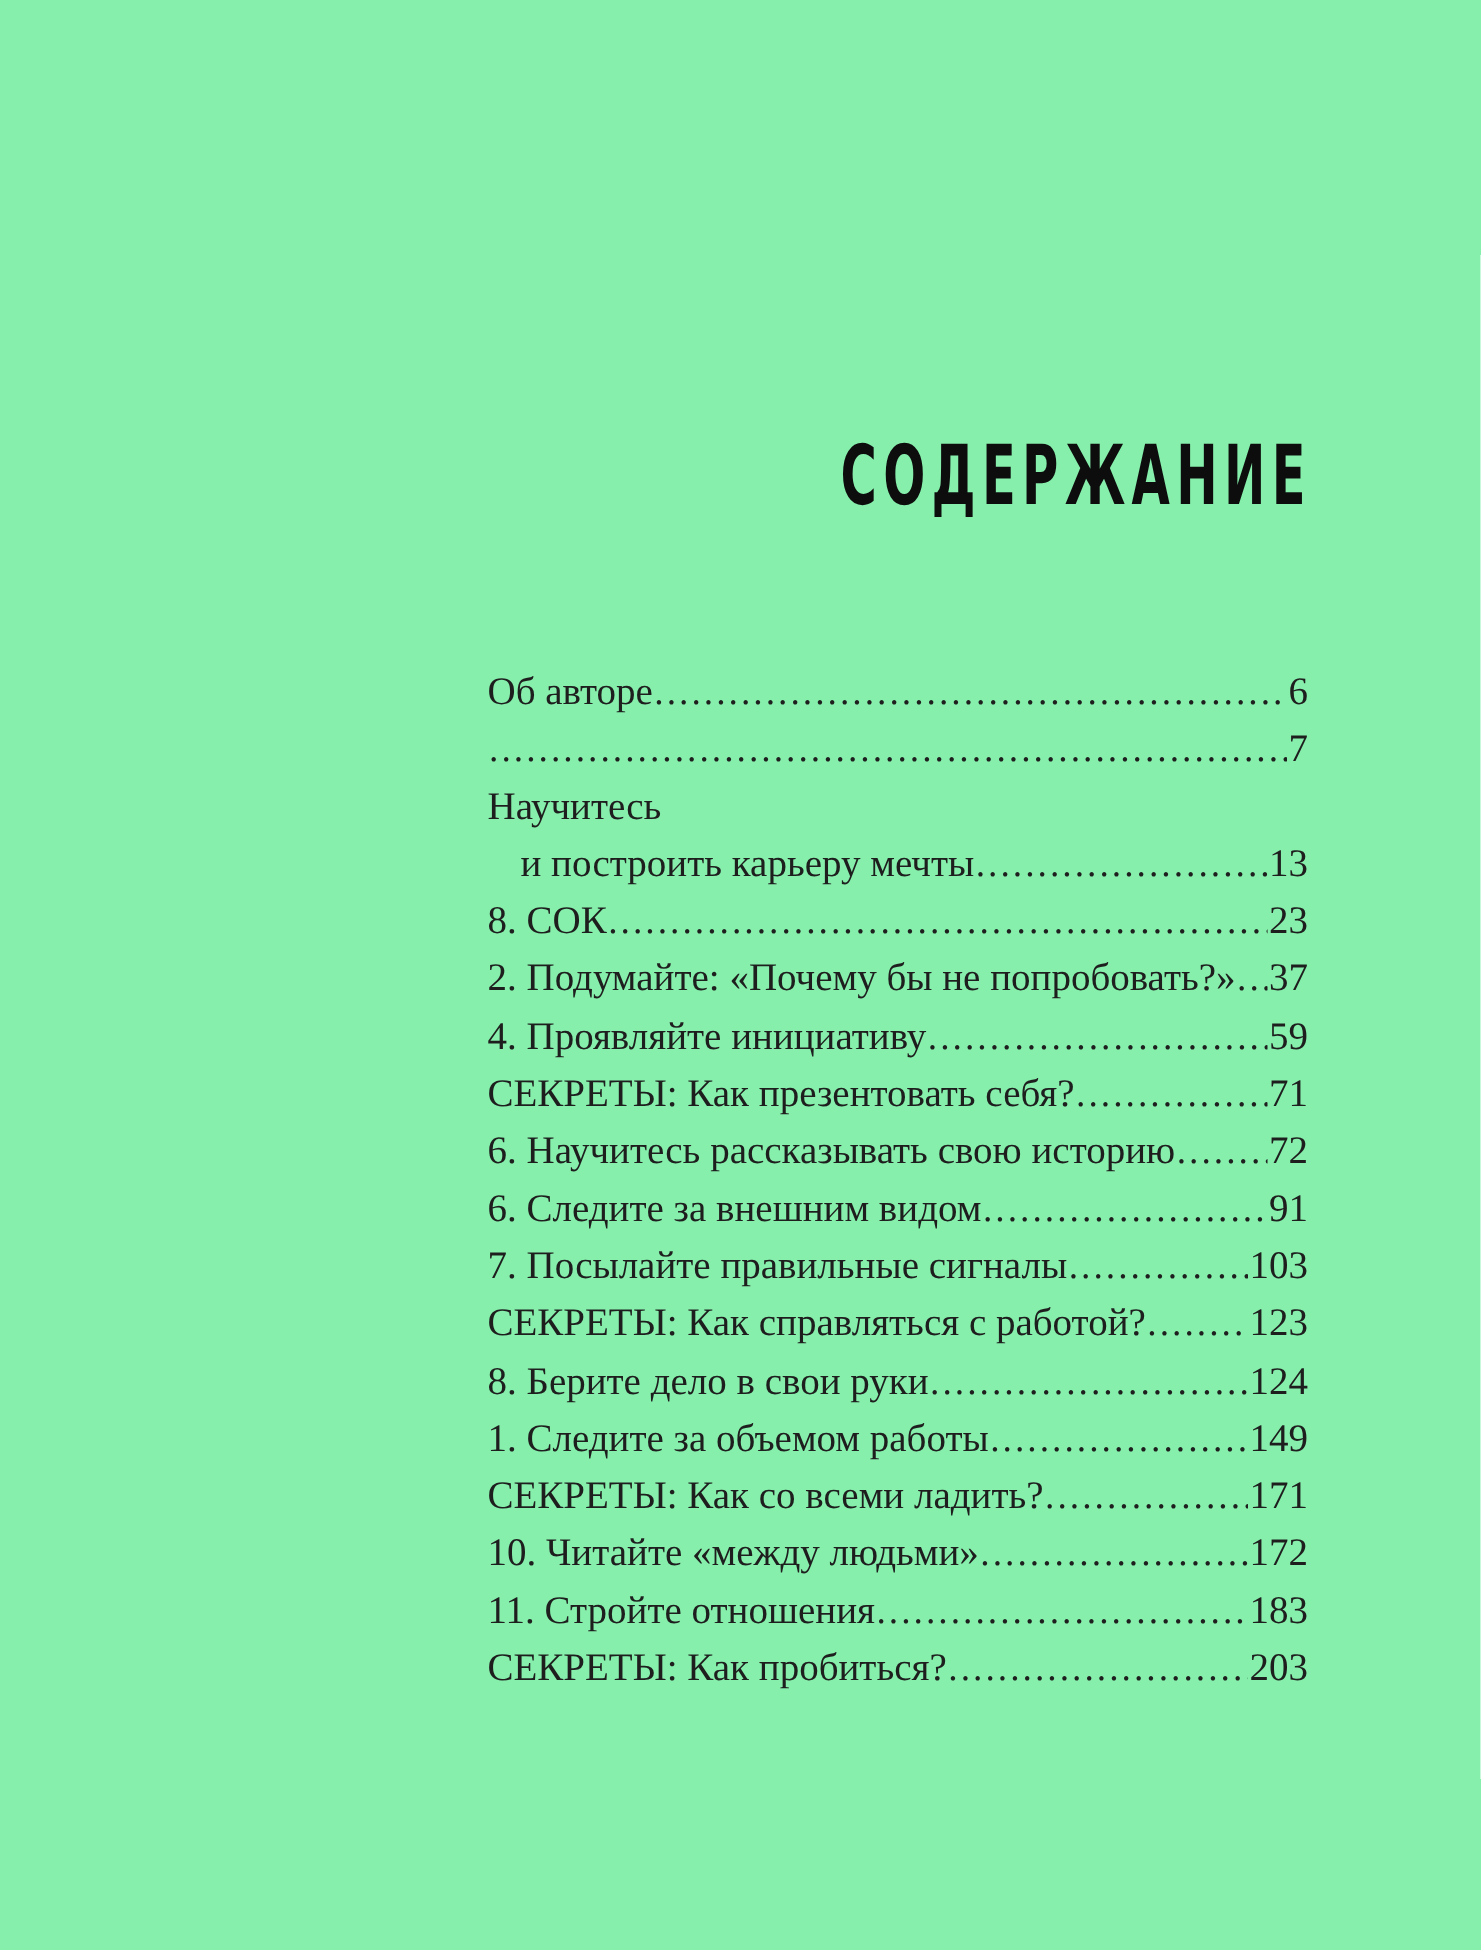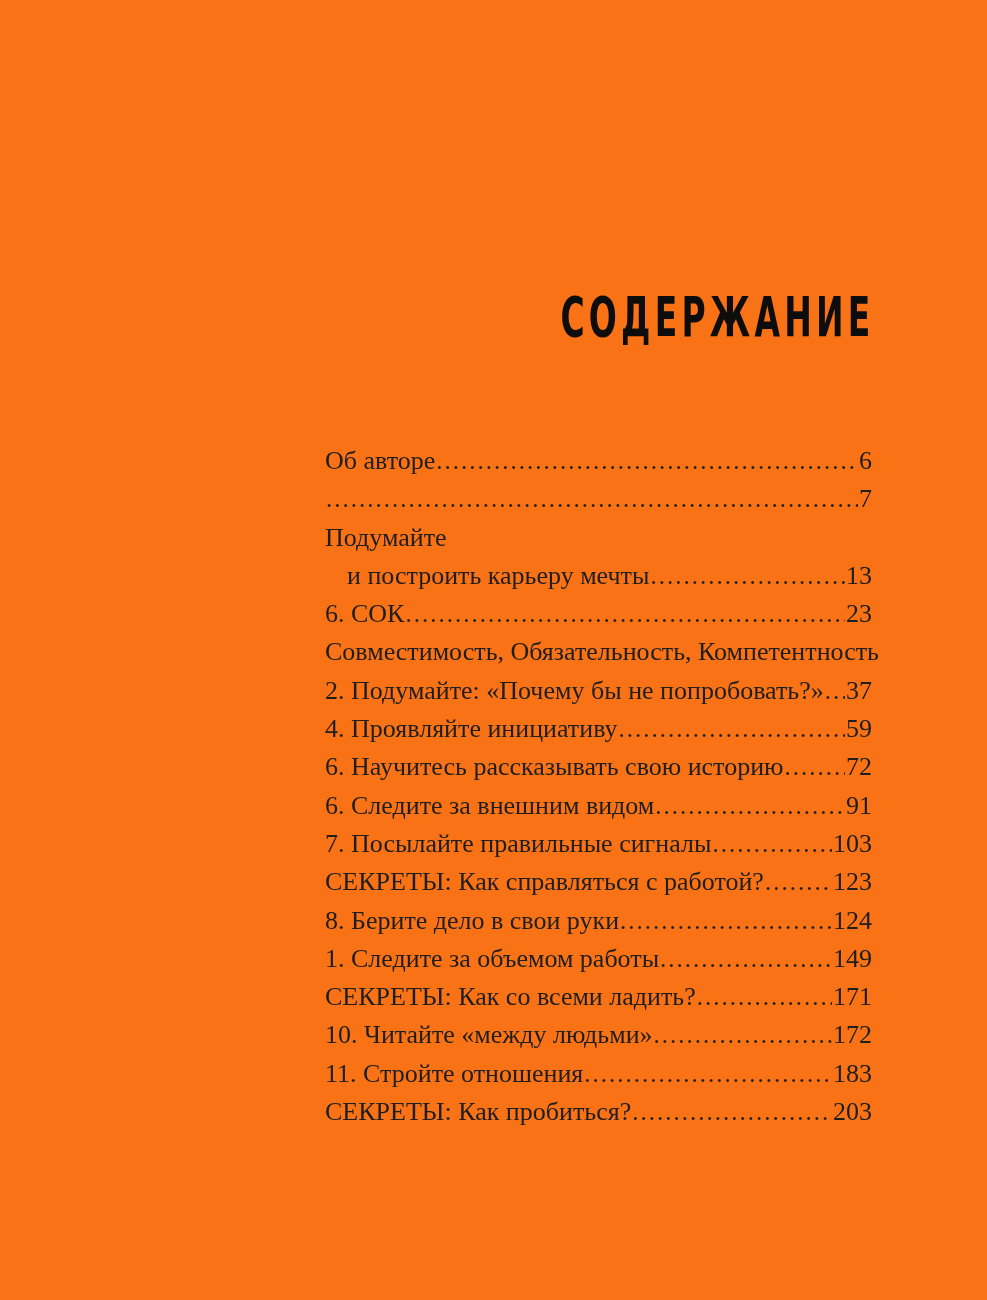--- a/index.html
+++ b/index.html
@@ -4,21 +4,21 @@
 <style>
   html, body {
     margin: 0;
     padding: 0;
     background: #ffffff;
   }
   .page {
     position: relative;
     width: 987px;
     height: 1300px;
-    background: #f97316;
+    background: #86efac;
     overflow: hidden;
     font-family: "Liberation Serif", "DejaVu Serif", serif;
     color: #1e1e1e;
   }
   .page-title {
     position: absolute;
     top: 253px;
     right: 112px;
     font-family: "DejaVu Sans", "Liberation Sans", sans-serif;
     font-weight: 700;
@@ -78,46 +78,47 @@
       <div class="toc-row">
     <span class="toc-label">Об авторе</span>
     <span class="toc-dots"></span>
     <span class="toc-page">6</span>
   </div>
       <div class="toc-row">
     <span class="toc-dots"></span>
     <span class="toc-page">7</span>
   </div>
       <div class="toc-row no-page">
-    <span class="toc-label">Подумайте</span>
+    <span class="toc-label">Научитесь</span>
 
   </div>
       <div class="toc-row indent">
     <span class="toc-label">и построить карьеру мечты</span>
     <span class="toc-dots"></span>
     <span class="toc-page">13</span>
   </div>
       <div class="toc-row">
-    <span class="toc-label">6. СОК</span>
+    <span class="toc-label">8. СОК</span>
     <span class="toc-dots"></span>
     <span class="toc-page">23</span>
-  </div>
-      <div class="toc-row no-page">
-    <span class="toc-label">Совместимость, Обязательность, Компетентность</span>
-
   </div>
       <div class="toc-row">
     <span class="toc-label">2. Подумайте: «Почему бы не попробовать?»</span>
     <span class="toc-dots"></span>
     <span class="toc-page">37</span>
   </div>
       <div class="toc-row">
     <span class="toc-label">4. Проявляйте инициативу</span>
     <span class="toc-dots"></span>
     <span class="toc-page">59</span>
+  </div>
+      <div class="toc-row">
+    <span class="toc-label">СЕКРЕТЫ: Как презентовать себя?</span>
+    <span class="toc-dots"></span>
+    <span class="toc-page">71</span>
   </div>
       <div class="toc-row">
     <span class="toc-label">6. Научитесь рассказывать свою историю</span>
     <span class="toc-dots"></span>
     <span class="toc-page">72</span>
   </div>
       <div class="toc-row">
     <span class="toc-label">6. Следите за внешним видом</span>
     <span class="toc-dots"></span>
     <span class="toc-page">91</span>

